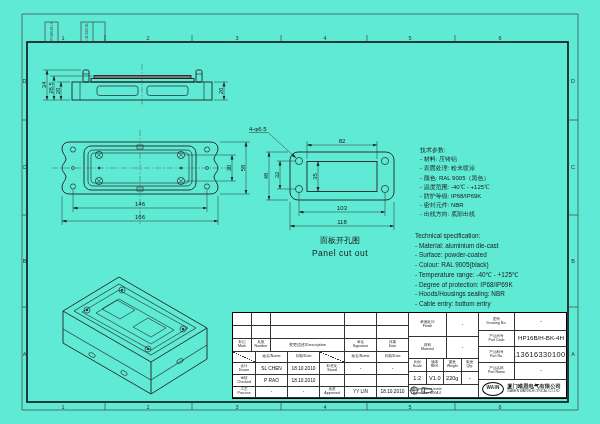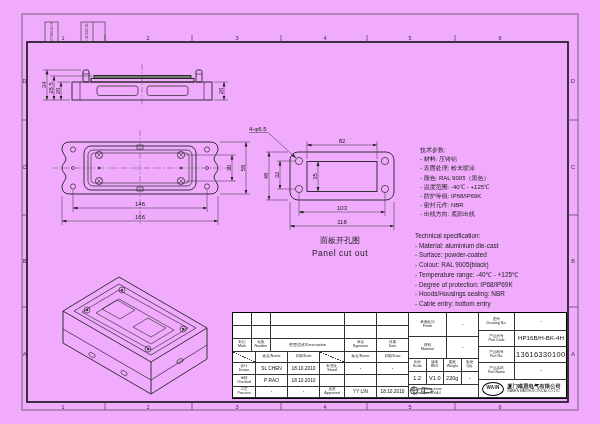--- a/index.html
+++ b/index.html
@@ -1,16 +1,16 @@
 <!DOCTYPE html>
 <html><head>
 <meta charset="utf-8">
 <style>
   html,body{margin:0;padding:0;background:#e8e8e8;}
-  #page{position:relative;width:600px;height:424px;background:#f0abfc;overflow:hidden;
+  #page{position:relative;width:600px;height:424px;background:#5eead4;overflow:hidden;
         font-family:"Liberation Sans",sans-serif;color:#1a1a1a;}
   svg{position:absolute;left:0;top:0;}
   svg text{font-family:"Liberation Sans",sans-serif;fill:#1a1a1a;}
   .dim{font-size:6px;}
   .bnum{font-size:5.5px;fill:#333;}
   .tiny{font-size:2.6px;fill:#444;}
   .blk{position:absolute;white-space:nowrap;color:#222;}
   .zh{font-size:6px;line-height:9.2px;}
   .en{font-size:6.4px;line-height:9.7px;}
   .cap{letter-spacing:0.5px;}

